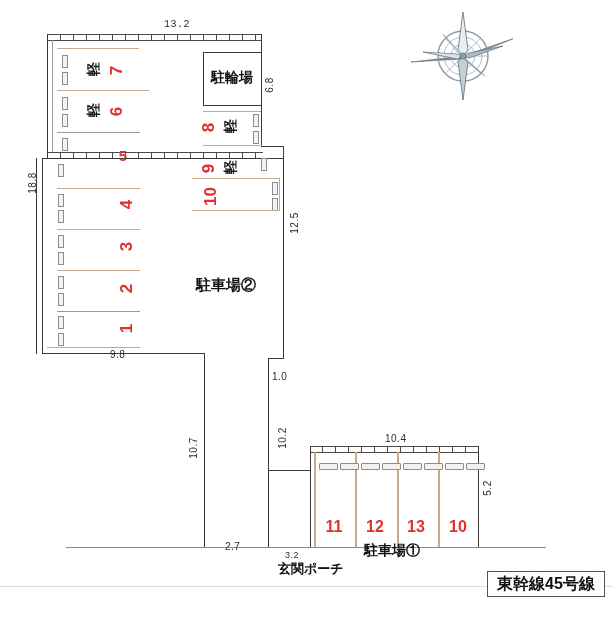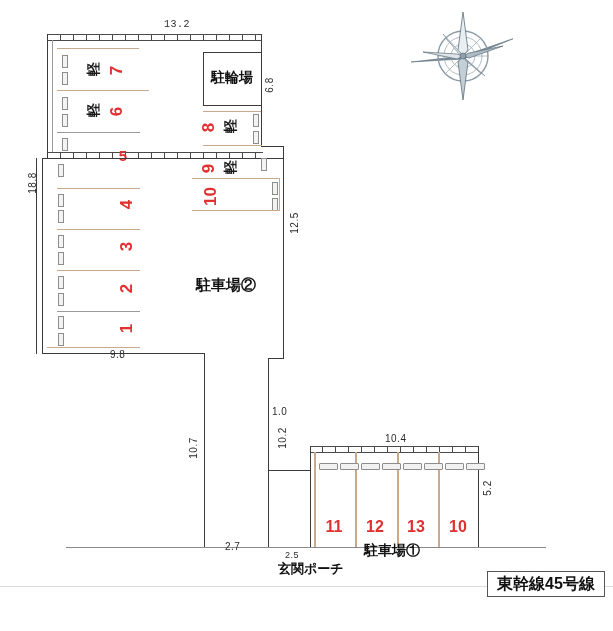--- a/index.html
+++ b/index.html
@@ -240,29 +240,29 @@
   <div class="abs stall-num" style="left:200px; top:188px; width:20px; text-align:center;">10</div>
   <div class="abs tanline hline" style="left:192px; top:210px; width:88px;"></div>
 
   <div class="abs jp" style="left:196px; top:277px; font-size:15px;">駐車場②</div>
 
   <div class="abs bline vline" style="left:204px; top:353px; height:194px;"></div>
   <div class="abs dim vert" style="left:183px; top:443px;">10.7</div>
 
   <div class="abs bline hline" style="left:268px; top:358px; width:16px;"></div>
   <div class="abs bline vline" style="left:268px; top:358px; height:189px;"></div>
-  <div class="abs dim" style="left:272px; top:372px;margin-top:35px;">1.0</div>
+  <div class="abs dim" style="left:272px; top:372px;">1.0</div>
   <div class="abs dim vert" style="left:272px; top:433px;">10.2</div>
 
   <div class="abs bline hline" style="left:66px; top:547px; width:480px; background:#8a8a8a;"></div>
 
   <div class="abs bline hline" style="left:268px; top:470px; width:42px;"></div>
 
   <div class="abs dim" style="left:225px; top:542px;">2.7</div>
-  <div class="abs dim" style="left:285px; top:551px; font-size:9px;">2.5</div>
+  <div class="abs dim" style="left:285px; top:551px; font-size:9px;">3.2</div>
   <div class="abs jp" style="left:258px; top:562px; font-size:13px;margin-left:20px;">玄関ポーチ</div>
 
   <div class="abs dim" style="left:385px; top:434px;">10.4</div>
   <div class="abs ticked" style="left:310px; top:446px; width:169px;"></div>
 
   <div class="abs bline vline" style="left:310px; top:446px; height:101px;"></div>
   <div class="abs bline vline" style="left:478px; top:446px; height:101px;"></div>
   <div class="abs dim vert" style="left:480px; top:483px;">5.2</div>
 
   <div class="abs tanline vline" style="left:314px; top:452px; height:95px; width:2px;"></div>

